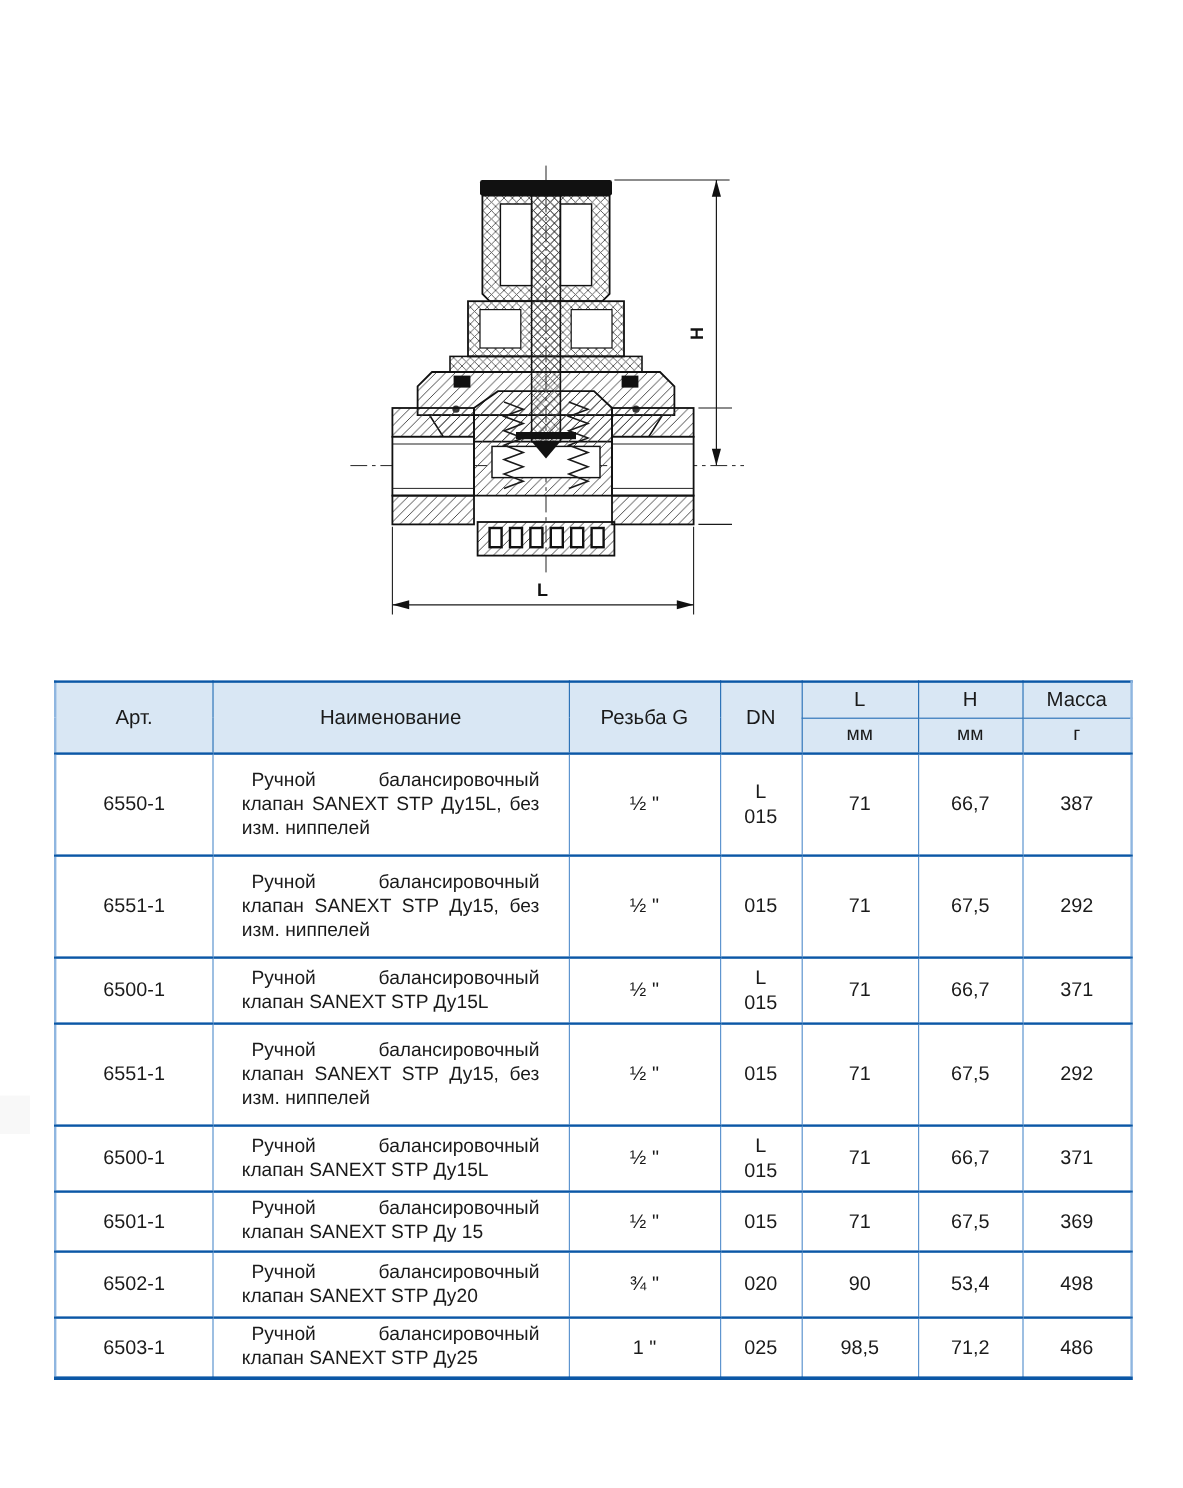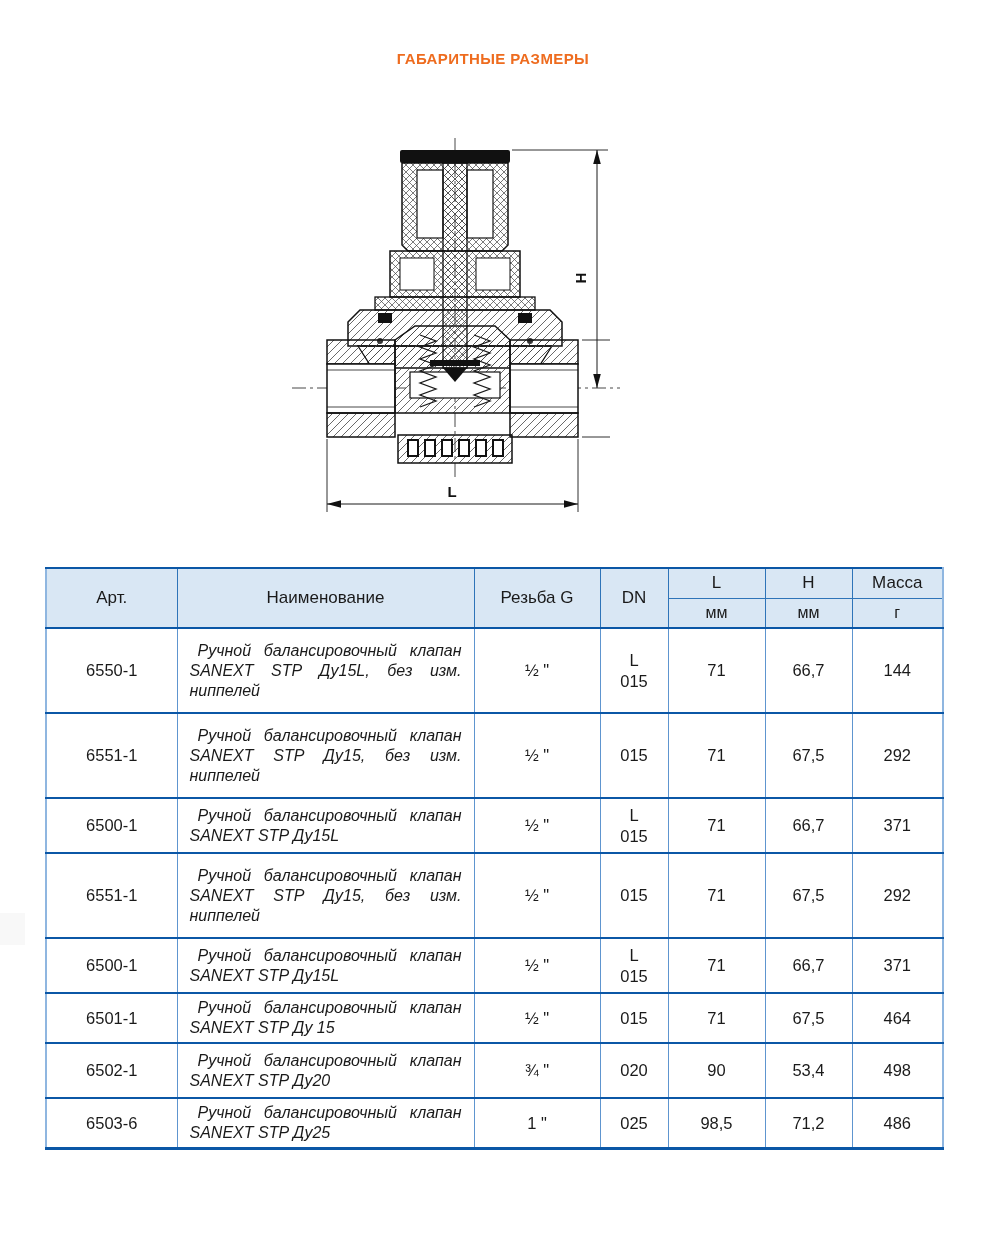--- a/index.html
+++ b/index.html
@@ -35,41 +35,40 @@
   .dim-table thead tr:first-child{height:30px}
   .dim-table thead tr:last-child{height:30px}
   .dim-table thead tr:last-child th{font-size:16px;border-top:1.5px solid #0B57A6;}
   .dim-table td{
     border:1.5px solid #5E95CF;
     border-top:2px solid #0B57A6;border-bottom:2px solid #0B57A6;
     text-align:center;vertical-align:middle;padding:2px 4px;
     line-height:1.25;
   }
   .dim-table td.col-name{
-    text-align:justify;text-indent:8px;padding:4px 12px;font-size:16px;font-style:italic;
+    text-align:justify;text-indent:8px;padding:4px 24px;font-size:16px;
   }
   .dim-table td.col-dn{white-space:pre-line;}
   .dim-table tbody tr:nth-child(1){height:85px}
   .dim-table tbody tr:nth-child(2){height:85px}
   .dim-table tbody tr:nth-child(3){height:55px}
   .dim-table tbody tr:nth-child(4){height:85px}
   .dim-table tbody tr:nth-child(5){height:55px}
   .dim-table tbody tr:nth-child(6){height:46px}
   .dim-table tbody tr:nth-child(7){height:55px}
   .dim-table tbody tr:nth-child(8){height:45px}
   
   .ln{stroke:#1a1a1a;fill:none;}
   .dimtxt{font-family:"Liberation Sans",sans-serif;font-weight:bold;font-size:15px;fill:#111;}
 </style>
 </head>
 <body>
 
 <div class="page">
 
-  <div class="page-title">ГАБАРИТНЫЕ РАЗМЕРЫ</div>
 
   <div class="left-artifact"></div>
 
   <div class="drawing-wrap">
     <svg width="350" height="400" viewBox="0 0 350 400">
       <defs>
         <pattern id="xhatch" width="7" height="7" patternUnits="userSpaceOnUse">
           <path d="M0,7 L7,0 M0,0 L7,7" stroke="#444" stroke-width="0.7"></path>
         </pattern>
         <pattern id="hatch" width="8" height="8" patternUnits="userSpaceOnUse">
@@ -172,21 +171,21 @@
     </thead>
     <tbody id="table-body">
         <tr>
       <td class="col-art">6550-1</td>
       <td class="col-name">Ручной балансировочный клапан SANEXT STP Ду15L, без изм. ниппелей</td>
       <td class="col-thread">½ "</td>
       <td class="col-dn">L
 015</td>
       <td class="col-l">71</td>
       <td class="col-h">66,7</td>
-      <td class="col-mass">144</td>
+      <td class="col-mass">387</td>
     </tr>
         <tr>
       <td class="col-art">6551-1</td>
       <td class="col-name">Ручной балансировочный клапан SANEXT STP Ду15, без изм. ниппелей</td>
       <td class="col-thread">½ "</td>
       <td class="col-dn">015</td>
       <td class="col-l">71</td>
       <td class="col-h">67,5</td>
       <td class="col-mass">292</td>
     </tr>
@@ -219,33 +218,33 @@
       <td class="col-h">66,7</td>
       <td class="col-mass">371</td>
     </tr>
         <tr>
       <td class="col-art">6501-1</td>
       <td class="col-name">Ручной балансировочный клапан SANEXT STP Ду 15</td>
       <td class="col-thread">½ "</td>
       <td class="col-dn">015</td>
       <td class="col-l">71</td>
       <td class="col-h">67,5</td>
-      <td class="col-mass">464</td>
+      <td class="col-mass">369</td>
     </tr>
         <tr>
       <td class="col-art">6502-1</td>
       <td class="col-name">Ручной балансировочный клапан SANEXT STP Ду20</td>
       <td class="col-thread">¾ "</td>
       <td class="col-dn">020</td>
       <td class="col-l">90</td>
       <td class="col-h">53,4</td>
       <td class="col-mass">498</td>
     </tr>
         <tr>
-      <td class="col-art">6503-6</td>
+      <td class="col-art">6503-1</td>
       <td class="col-name">Ручной балансировочный клапан SANEXT STP Ду25</td>
       <td class="col-thread">1 "</td>
       <td class="col-dn">025</td>
       <td class="col-l">98,5</td>
       <td class="col-h">71,2</td>
       <td class="col-mass">486</td>
     </tr>
       </tbody>
   </table>
 

